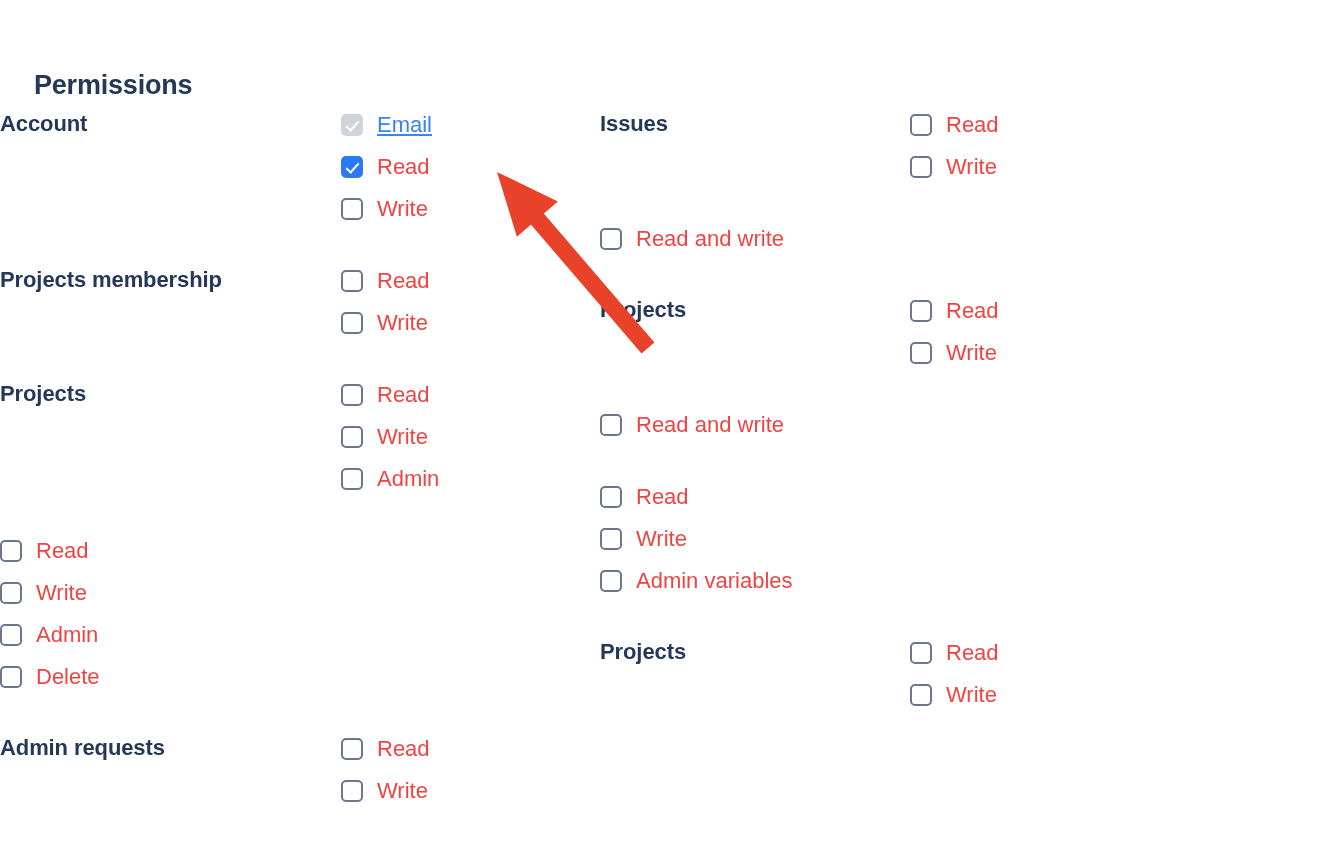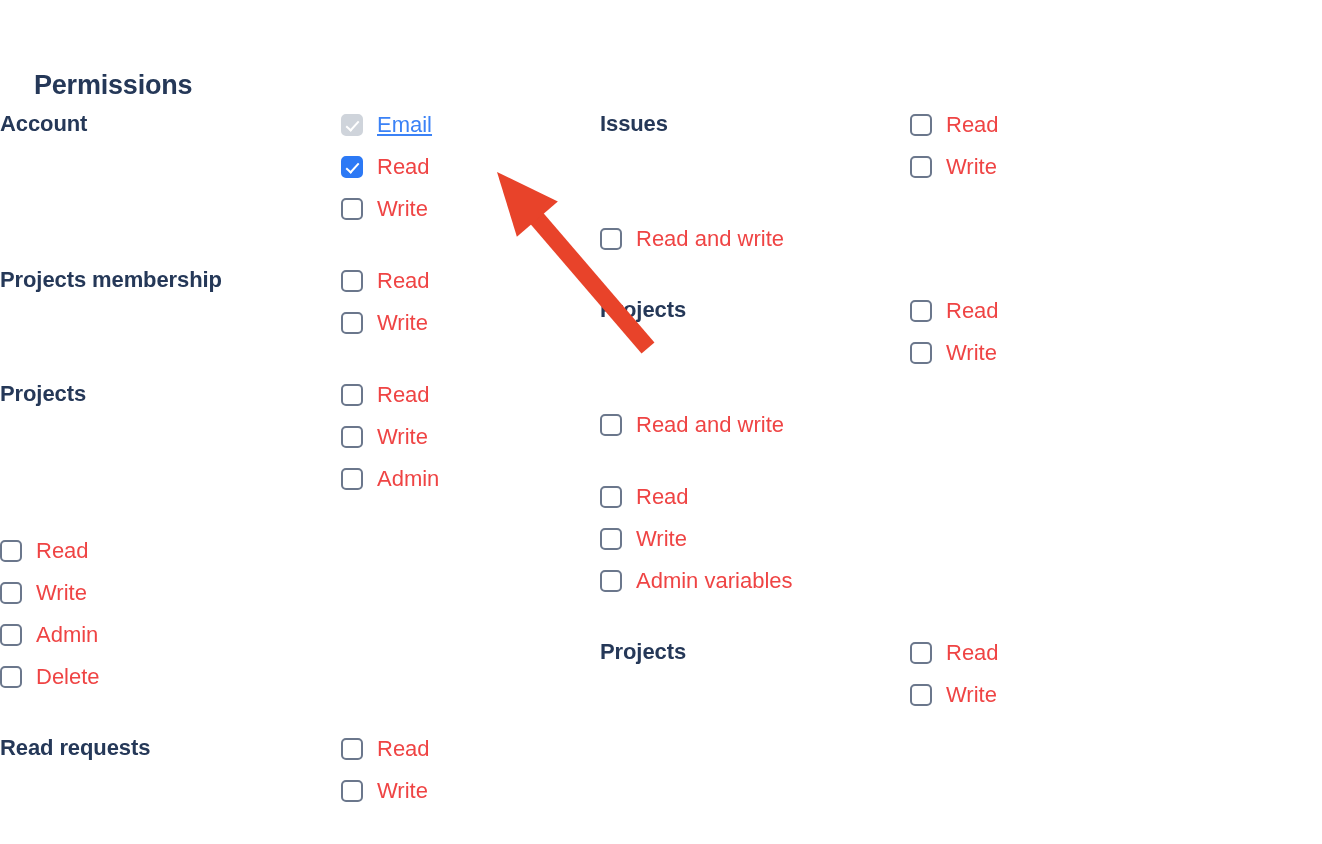--- a/index.html
+++ b/index.html
@@ -177,21 +177,21 @@
           <span class="checkbox"></span>
           <span class="option-label">Admin</span>
         </label>
         <label class="option-row">
           <span class="checkbox"></span>
           <span class="option-label">Delete</span>
         </label>
       </div>
     </div>
     <div class="perm-group">
-      <div class="group-label">Read requests</div>
+      <div class="group-label">Admin requests</div>
       <div class="group-options">
         <label class="option-row">
           <span class="checkbox"></span>
           <span class="option-label">Read</span>
         </label>
         <label class="option-row">
           <span class="checkbox"></span>
           <span class="option-label">Write</span>
         </label>
       </div>

